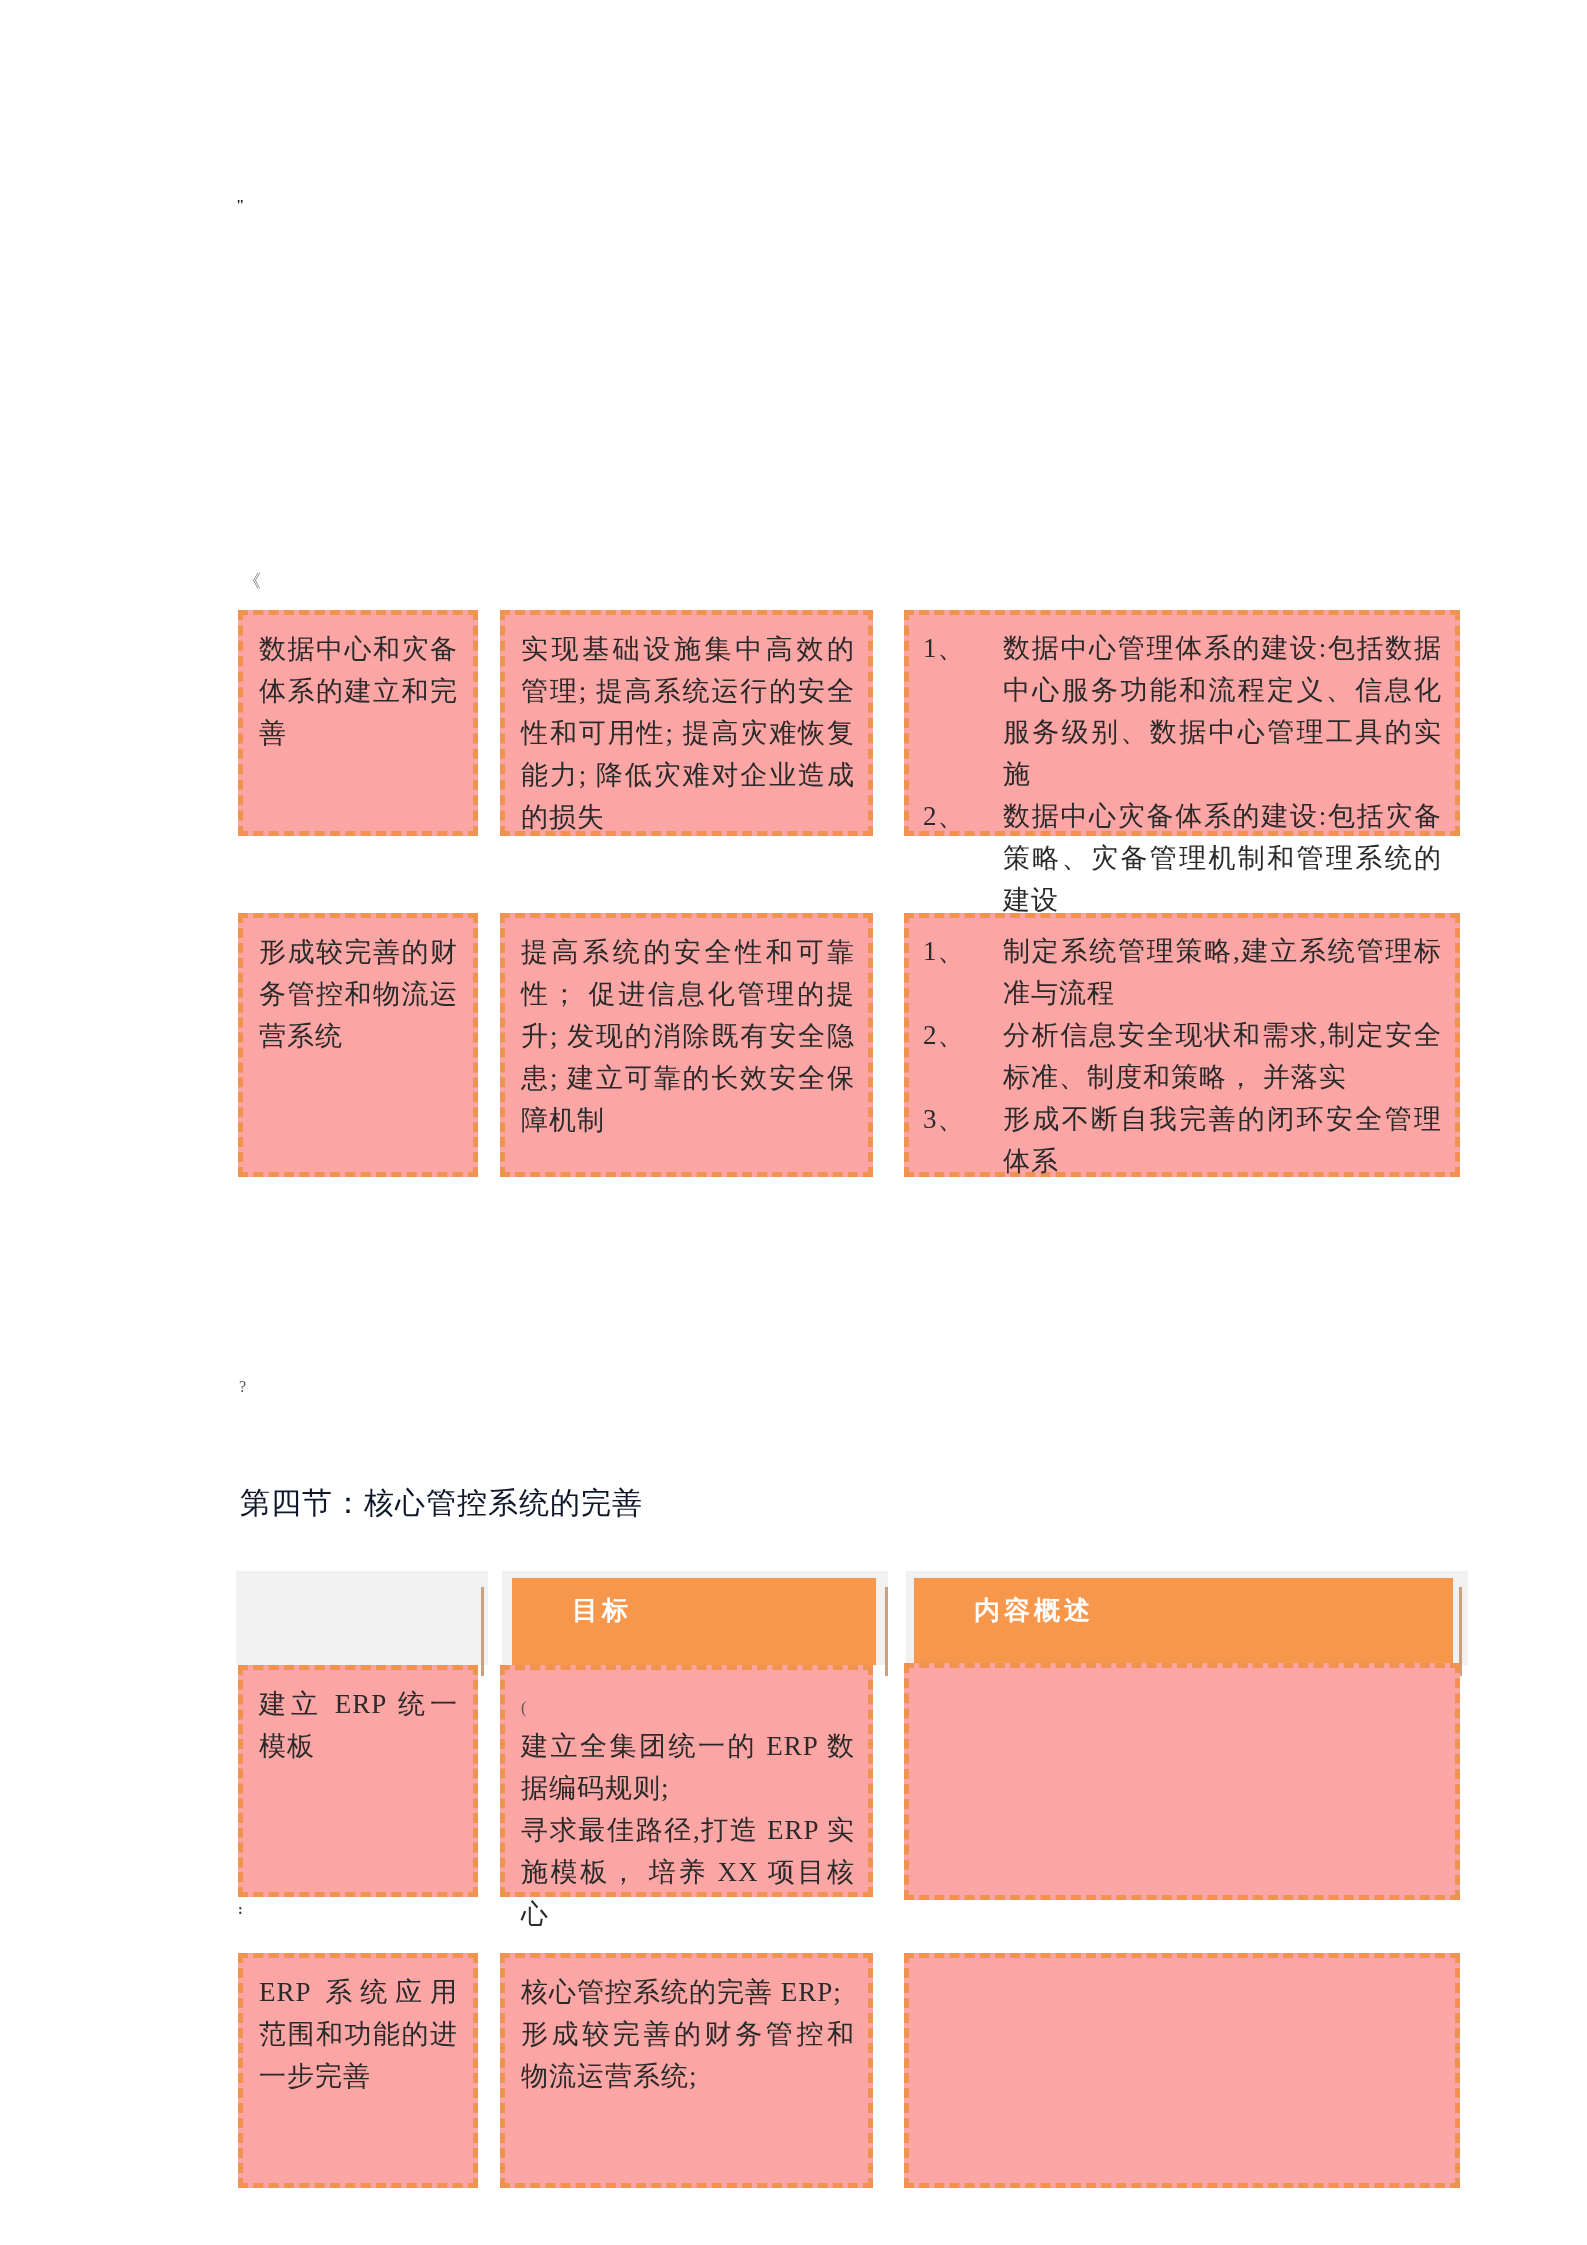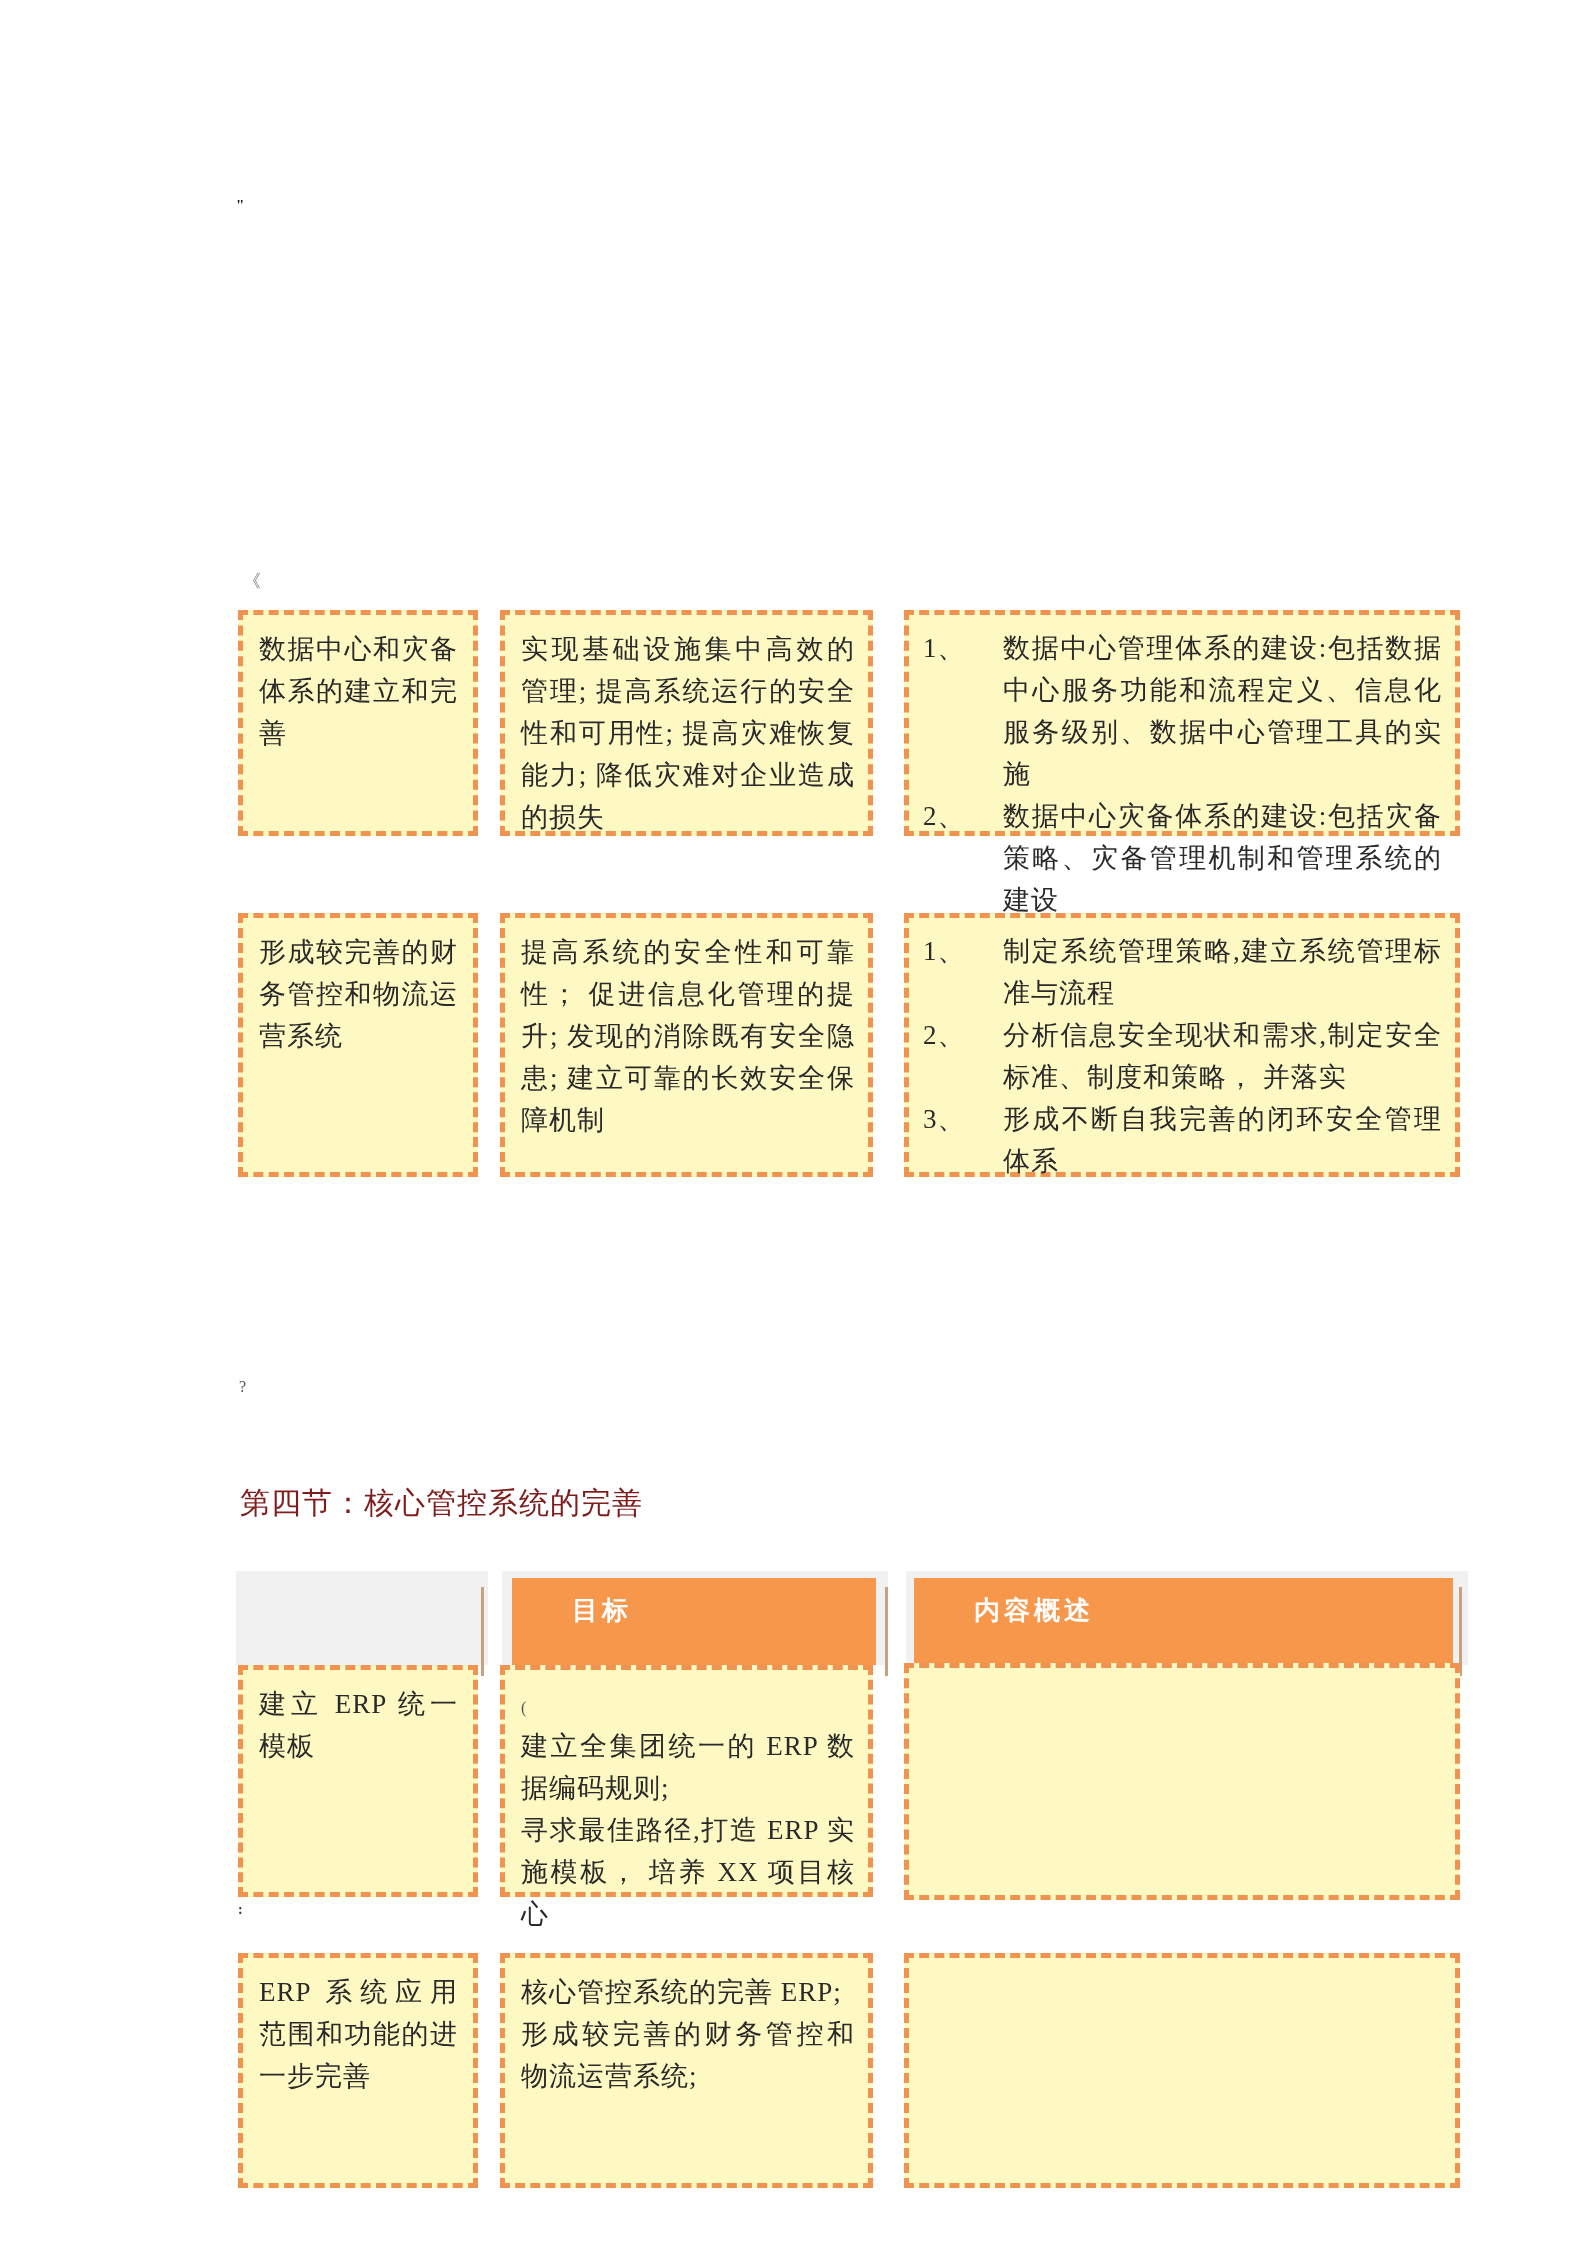--- a/index.html
+++ b/index.html
@@ -7,41 +7,41 @@
     position:relative;width:1587px;height:2245px;background:#ffffff;overflow:hidden;
     font-family:"Liberation Serif","DejaVu Serif",serif;color:#2a2a2a;
   }
   
   .mk{position:absolute;line-height:1;color:#444;}
   .mk-quote{left:236px;top:198px;font-size:15px;font-weight:bold;color:#222;}
   .mk-book{left:243px;top:572px;font-size:18px;color:#777;}
   .mk-question{left:239px;top:1379px;font-size:16px;color:#555;}
   .mk-colon{left:238px;top:1903px;font-size:14px;font-weight:bold;color:#333;}
   
-  .cell{position:absolute;box-sizing:border-box;border:5px dashed #F09250;background:#fef9c3;}
+  .cell{position:absolute;box-sizing:border-box;border:5px dashed #F09250;background:#fca5a5;}
   .celltext{font-size:27px;line-height:42px;letter-spacing:1px;text-align:justify;text-justify:inter-character;}
   .pad-name{padding:13px 15px 0 16px;}
   .pad-goal{padding:13px 13px 0 16px;}
   .pad-list{padding:12px 13px 0 14px;}
   
   .r1c1{left:238px;top:610px;width:240px;height:226px;}
   .r1c2{left:500px;top:610px;width:373px;height:226px;}
   .r1c3{left:904px;top:610px;width:556px;height:226px;}
   .r2c1{left:238px;top:913px;width:240px;height:264px;}
   .r2c2{left:500px;top:913px;width:373px;height:264px;}
   .r2c3{left:904px;top:913px;width:556px;height:264px;}
   
   .olist{display:block;}
   .oitem{display:flex;}
   .onum{flex:0 0 60px;}
   .otxt{flex:1 1 auto;text-align:justify;text-justify:inter-character;margin-left:20px;}
   
   .section-title{
     position:absolute;left:240px;top:1483px;
-    font-size:30px;letter-spacing:1px;color:#7f1d1d;
+    font-size:30px;letter-spacing:1px;color:#0f172a;
   }
   
   .hdr-bg{position:absolute;background:#F1F1F1;}
   .hbg1{left:236px;top:1571px;width:252px;height:94px;}
   .hbg2{left:502px;top:1571px;width:386px;height:94px;}
   .hbg3{left:906px;top:1571px;width:562px;height:94px;}
   .hdr-cell{
     position:absolute;background:#F6974C;box-sizing:border-box;
     color:#ffffff;font-family:"Liberation Sans","DejaVu Sans",sans-serif;
     font-weight:bold;font-size:26px;letter-spacing:4px;

